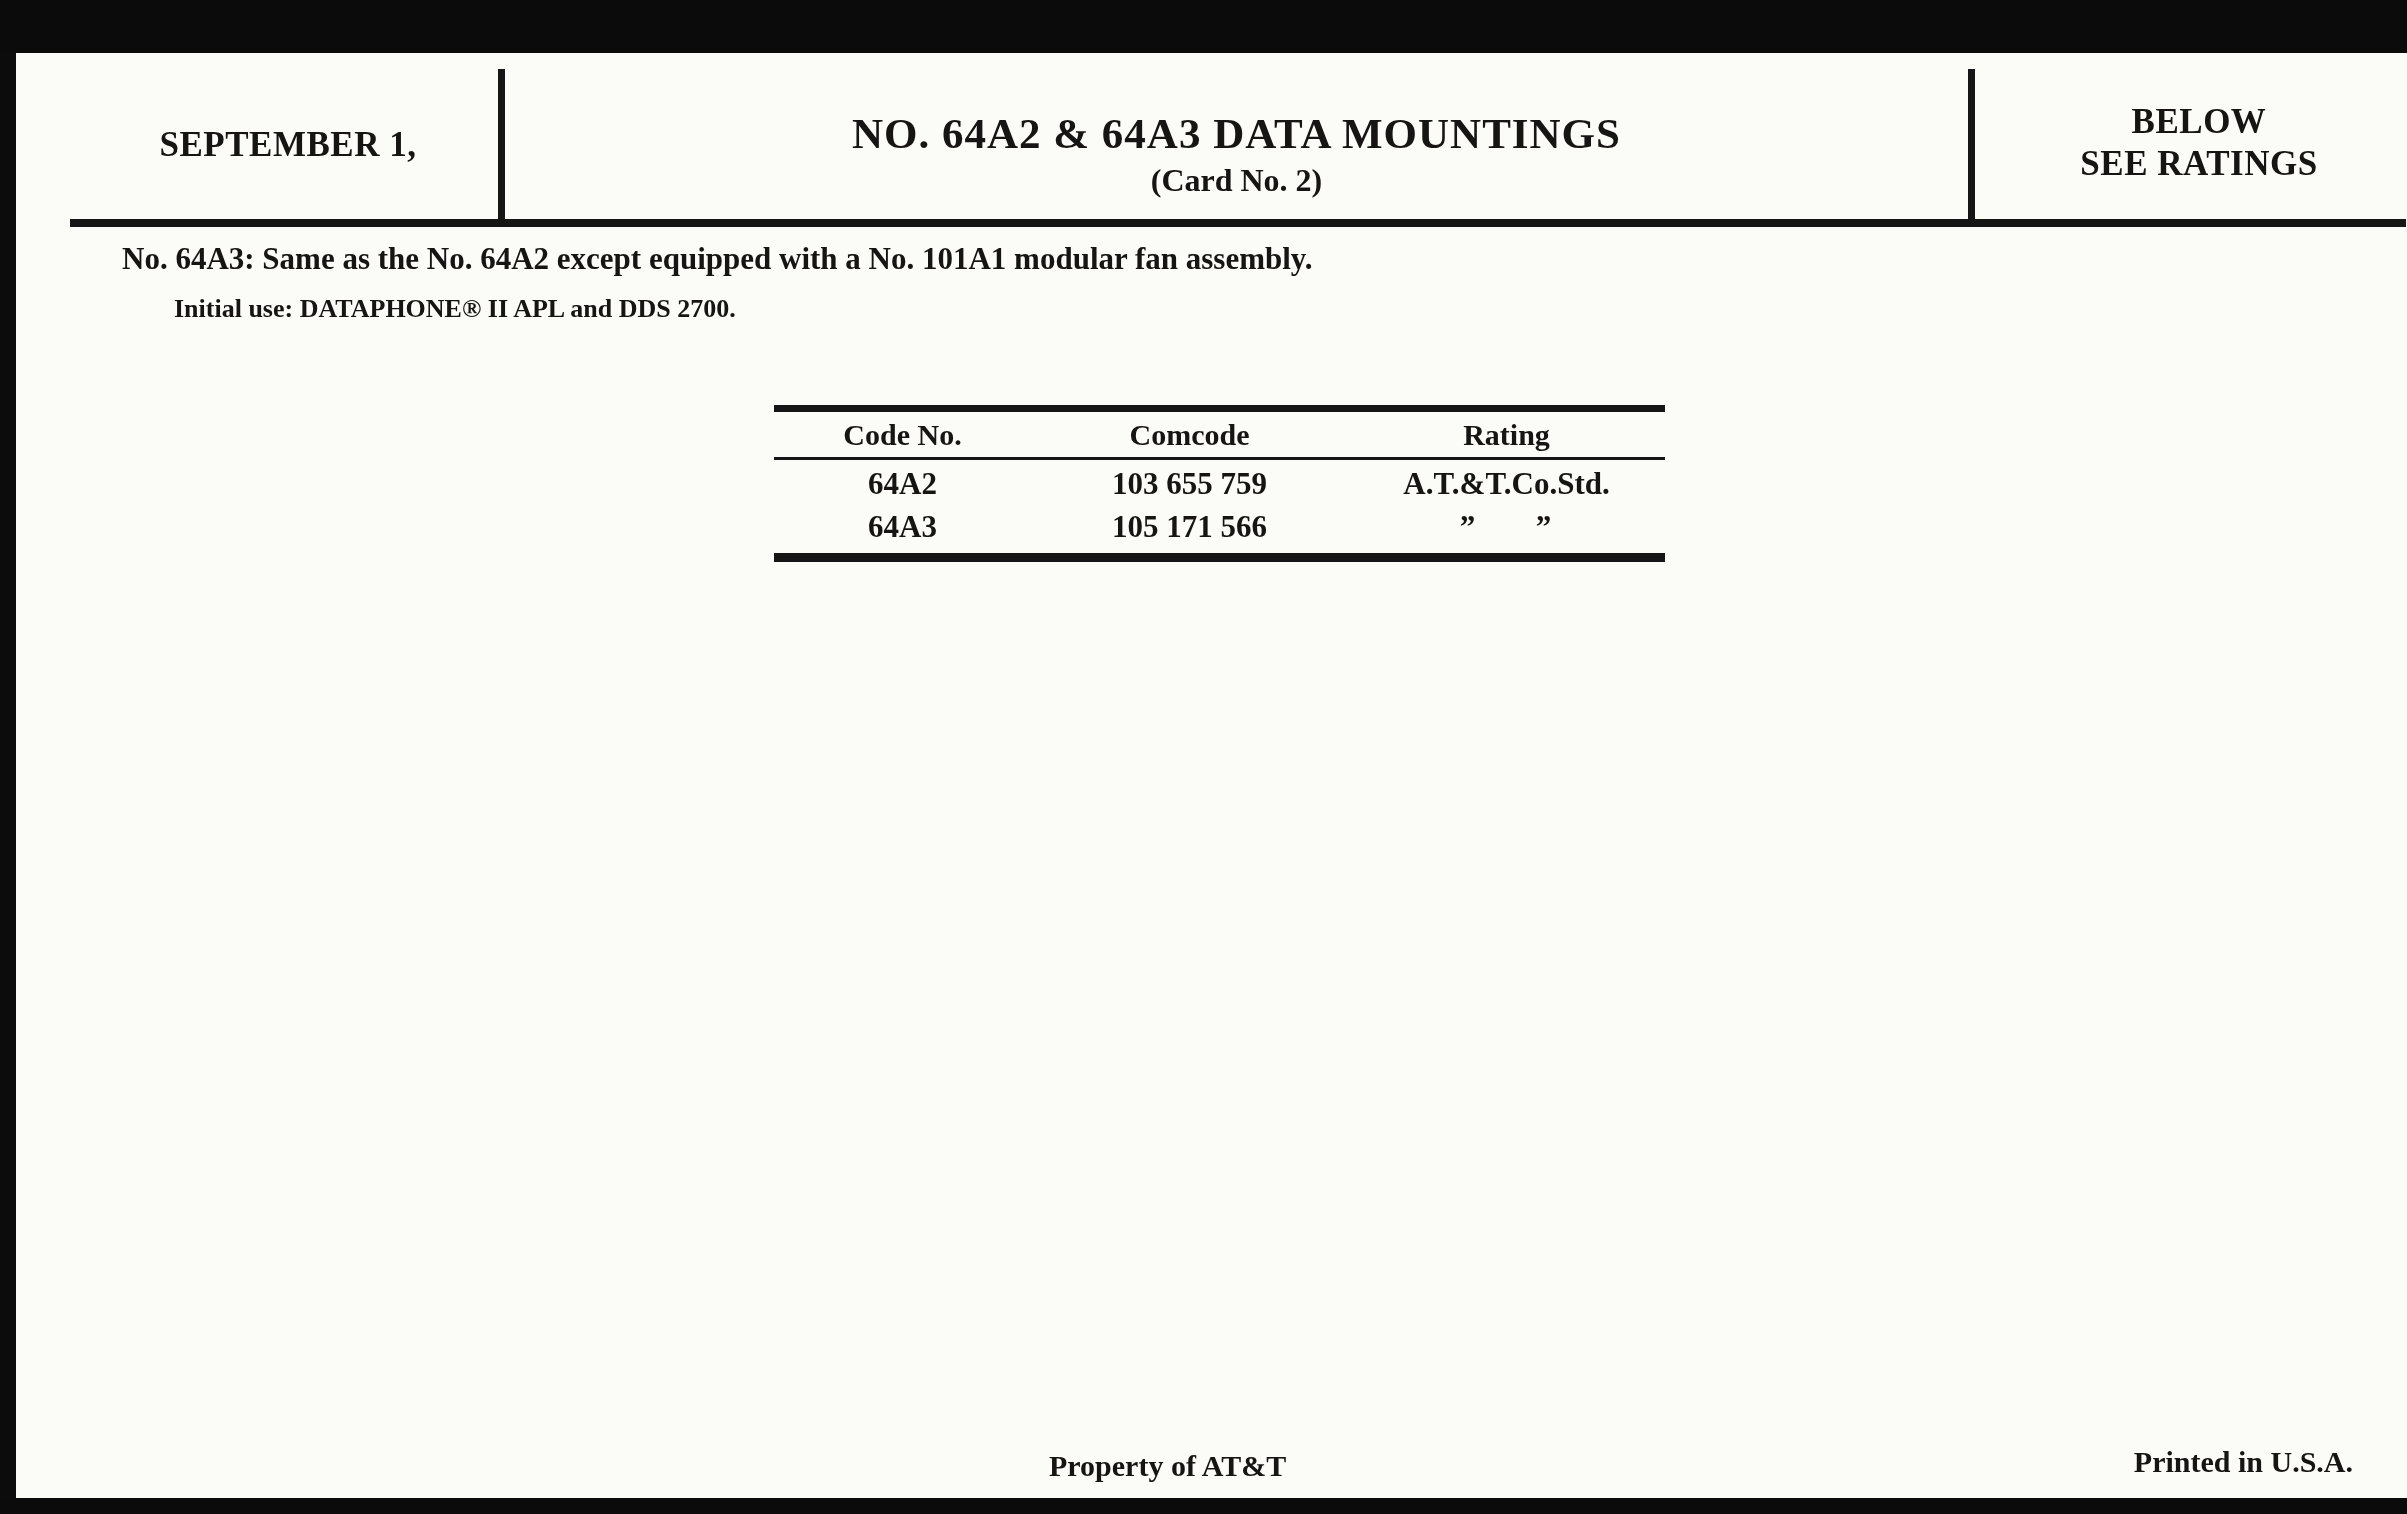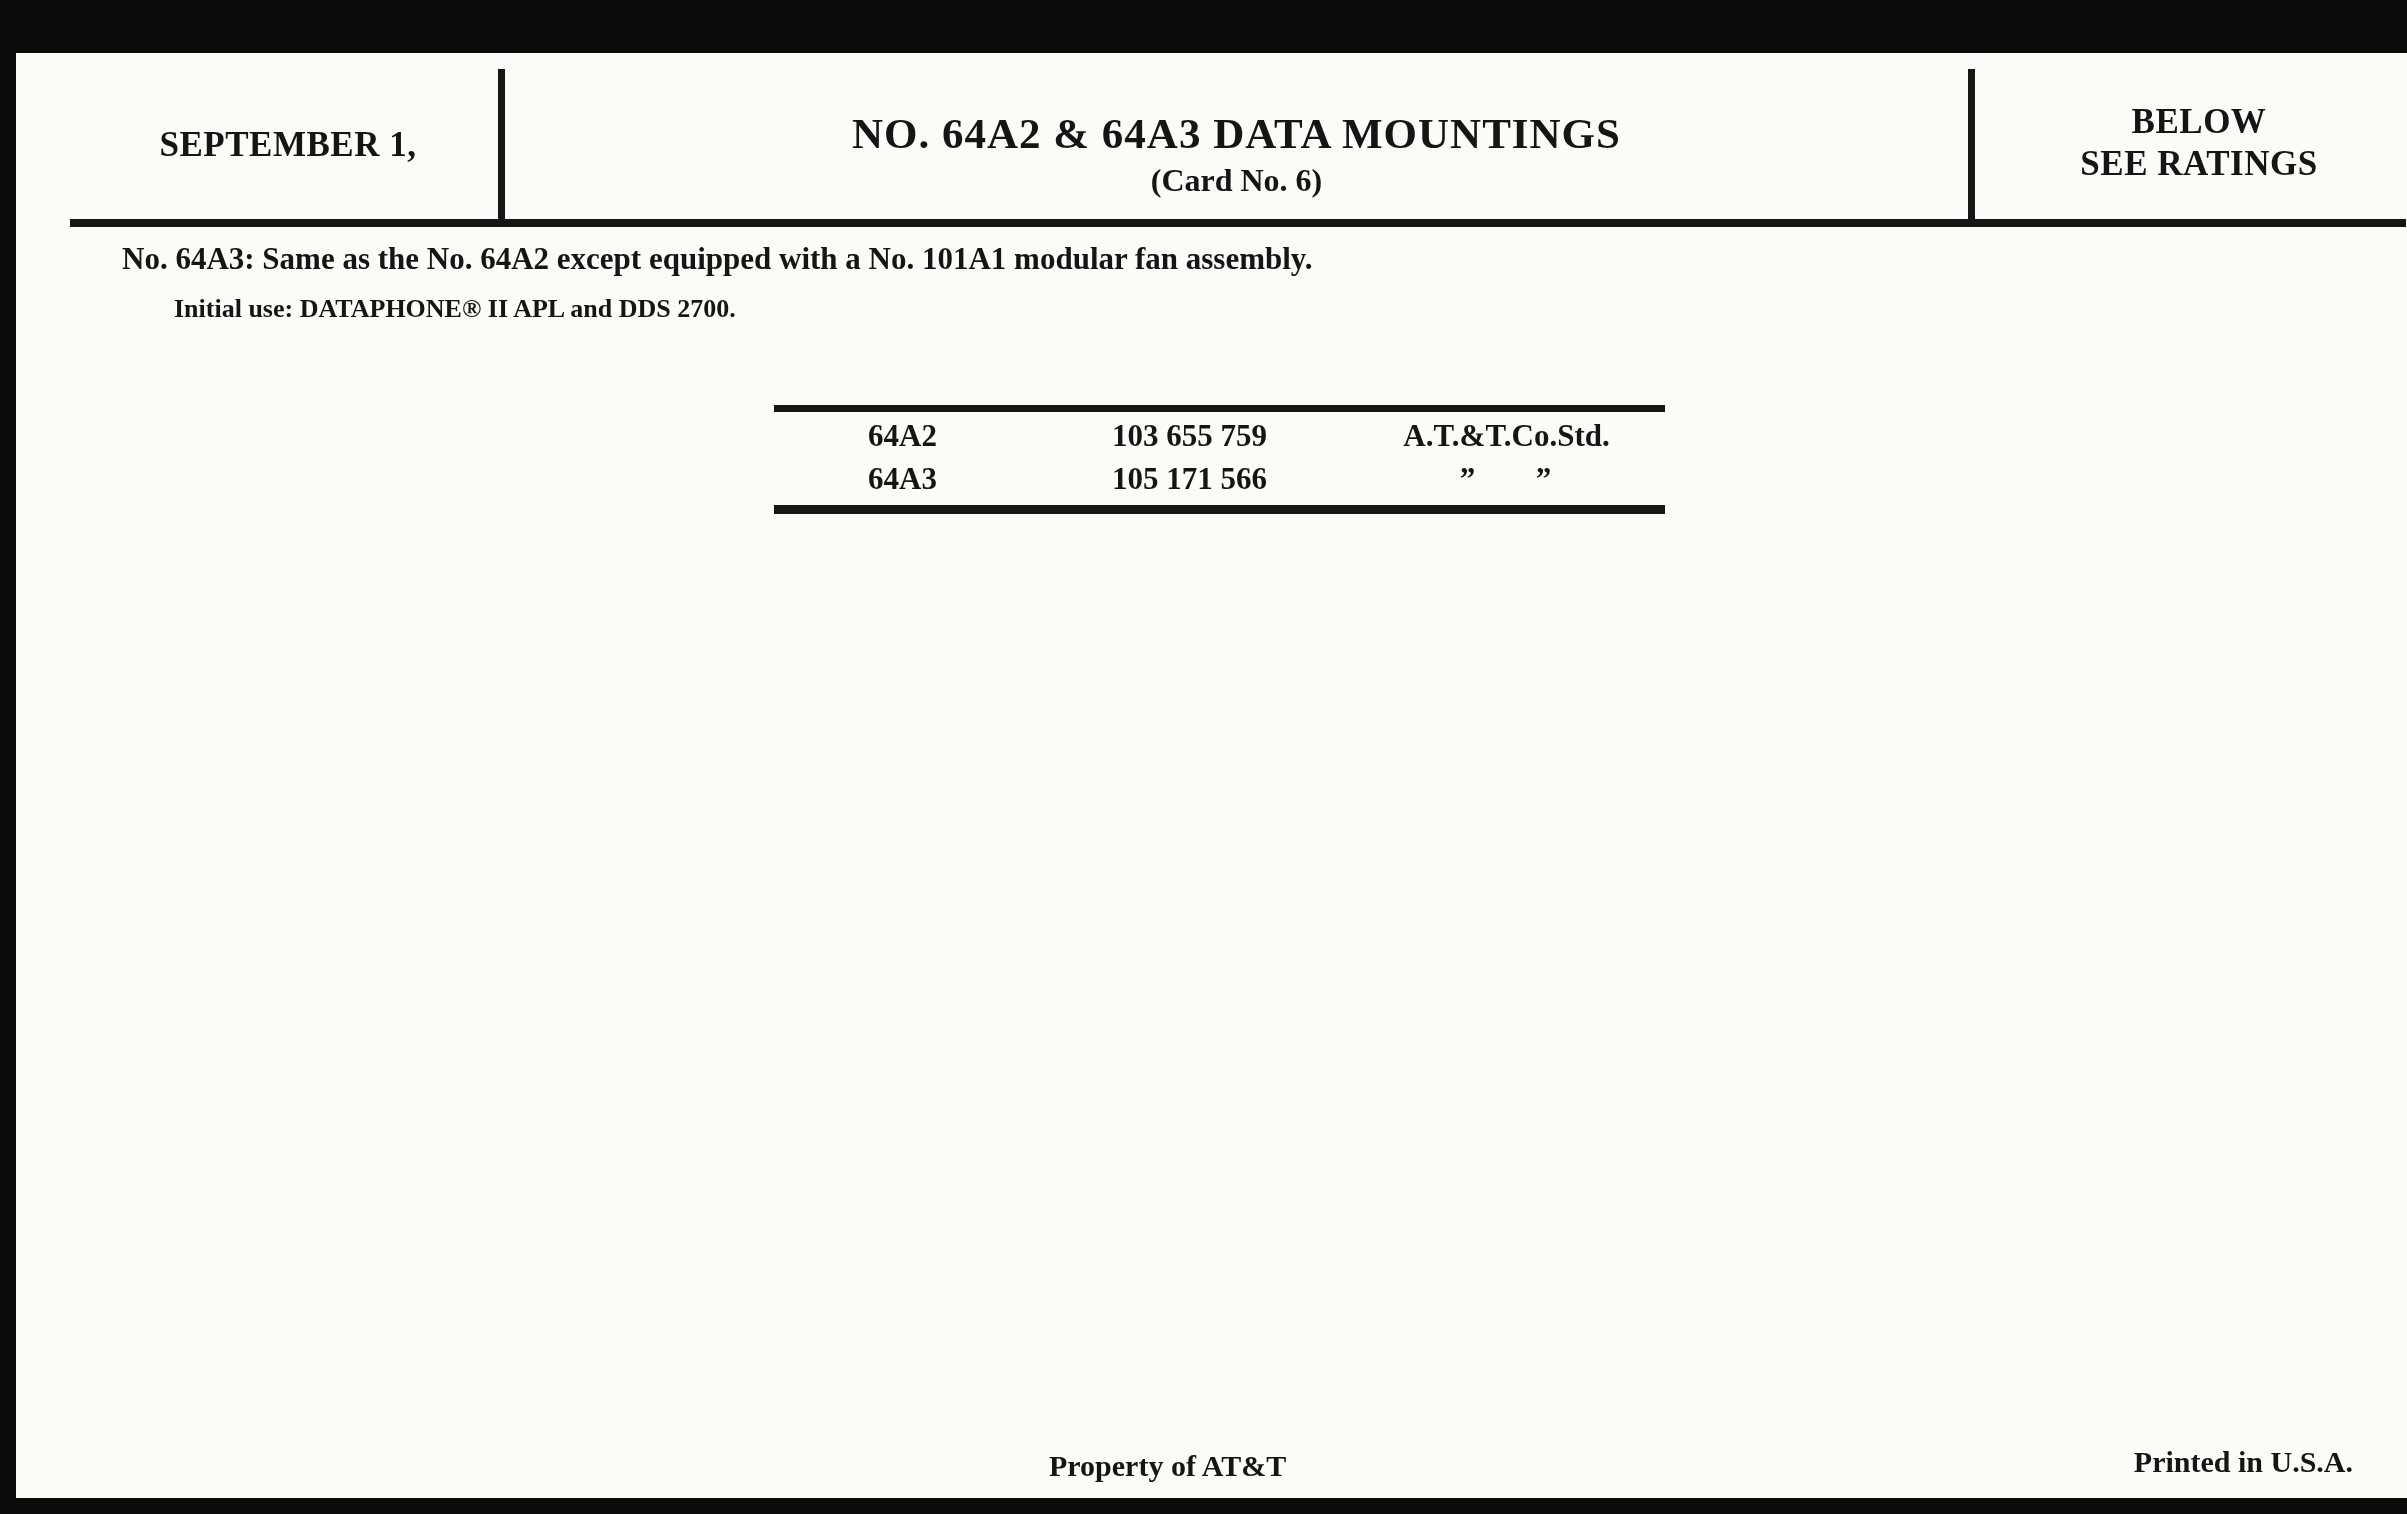--- a/index.html
+++ b/index.html
@@ -116,36 +116,41 @@
   <div class="page">
 
     <div class="date-block">
       <div>SEPTEMBER 1,</div>
     </div>
 
     <div class="divider-v divider-left"></div>
 
     <div class="title-block">
       <div class="title-main">NO. 64A2 &amp; 64A3 DATA MOUNTINGS</div>
-      <div class="title-sub">(Card No. 6)</div>
+      <div class="title-sub">(Card No. 2)</div>
     </div>
 
     <div class="divider-v divider-right"></div>
 
     <div class="ratings-block">
       <div>BELOW</div>
       <div>SEE RATINGS</div>
     </div>
 
     <div class="header-rule"></div>
 
     <div class="desc-line-1">No. 64A3: Same as the No. 64A2 except equipped with a No. 101A1 modular fan assembly.</div>
     <div class="desc-line-2">Initial use: DATAPHONE® II APL and DDS 2700.</div>
 
     <div class="ratings-table">
+      <div class="t-row t-head">
+        <div class="col-code">Code No.</div>
+        <div class="col-comcode">Comcode</div>
+        <div class="col-rating">Rating</div>
+      </div>
       <div class="t-row t-body">
         <div class="col-code">64A2</div>
         <div class="col-comcode">103 655 759</div>
         <div class="col-rating">A.T.&amp;T.Co.Std.</div>
       </div>
       <div class="t-row t-body last">
         <div class="col-code">64A3</div>
         <div class="col-comcode">105 171 566</div>
         <div class="col-rating ditto">”      ”</div>
       </div>

